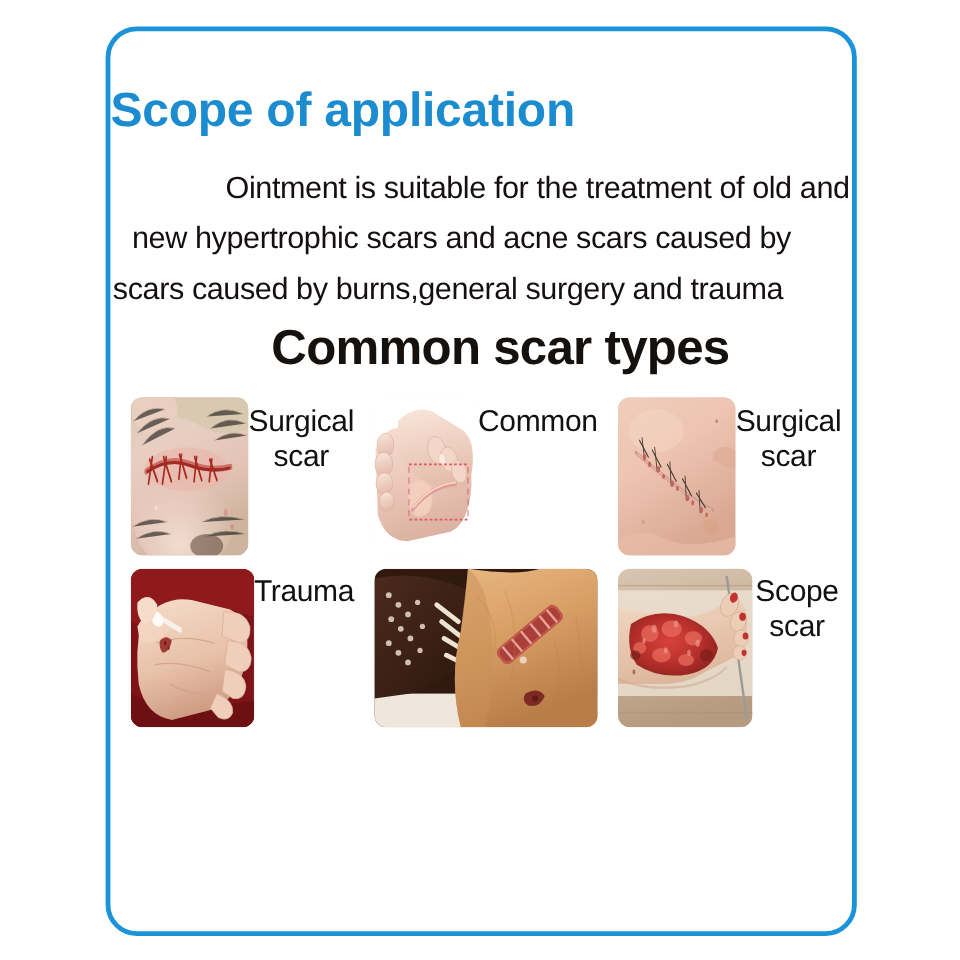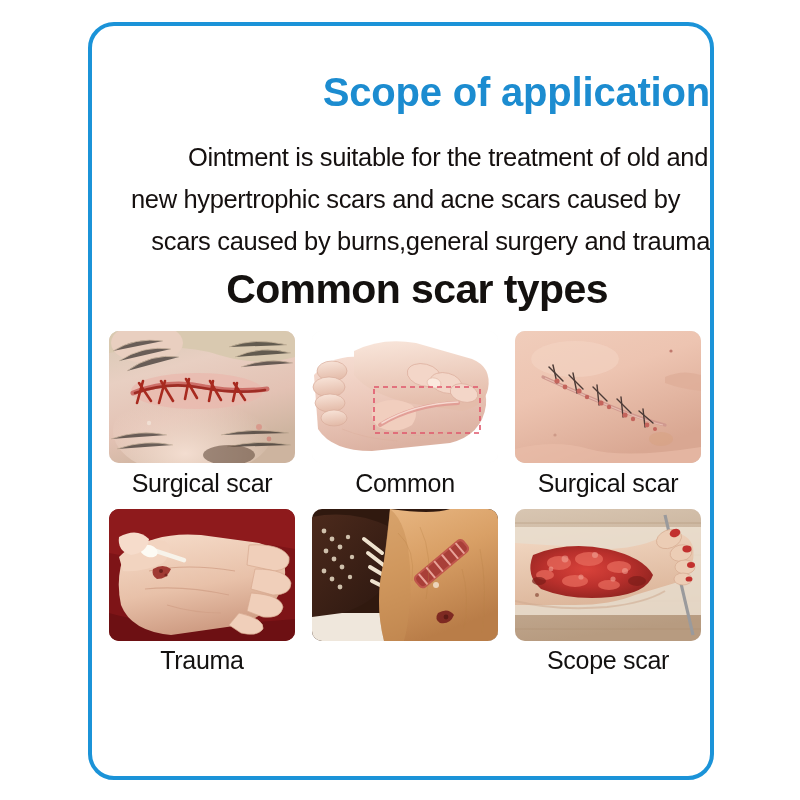--- a/index.html
+++ b/index.html
@@ -36,21 +36,21 @@
     background: #ffffff;
     overflow: hidden;
   }
 
   
   .headline {
     position: absolute;
     left: 0;
     top: 46px;
     width: 100%;
-    text-align: right;
+    text-align: left;
     color: #1C8CD0;
     font-size: 40px;
     font-weight: bold;
     letter-spacing: -0.2px;
     line-height: 1;
     white-space: nowrap;
   }
 
   
   .body-copy {
@@ -61,22 +61,22 @@
     color: #15100f;
     font-size: 25.5px;
     line-height: 42px;
     letter-spacing: -0.35px;
   }
   .body-line {
     display: block;
     white-space: nowrap;
   }
   .body-line.l1 { text-align: right; padding-right: 2px; }
-  .body-line.l2 { text-align: left;  padding-left: 4px; margin-left: 35px; }
-  .body-line.l3 { text-align: right;  padding-left: 2px; }
+  .body-line.l2 { text-align: left;  padding-left: 18px; }
+  .body-line.l3 { text-align: left;  padding-left: 2px; }
 
   
   .section-heading {
     position: absolute;
     left: 16px;
     top: 243px;
     width: 100%;
     text-align: center;
     color: #14110f;
     font-size: 41px;
@@ -94,21 +94,21 @@
     width: 592px;
   }
   .grid-row {
     display: flex;
     justify-content: space-between;
     align-items: flex-start;
   }
   .cell {
     width: 186px;
     display: flex;
-    flex-direction: column;
+    flex-direction: row;
   }
   .photo {
     width: 186px;
     height: 132px;
     border-radius: 10px;
     overflow: hidden;
     position: relative;
     background: #e7d9cf;
   }
   .photo svg { display: block; width: 100%; height: 100%; }

